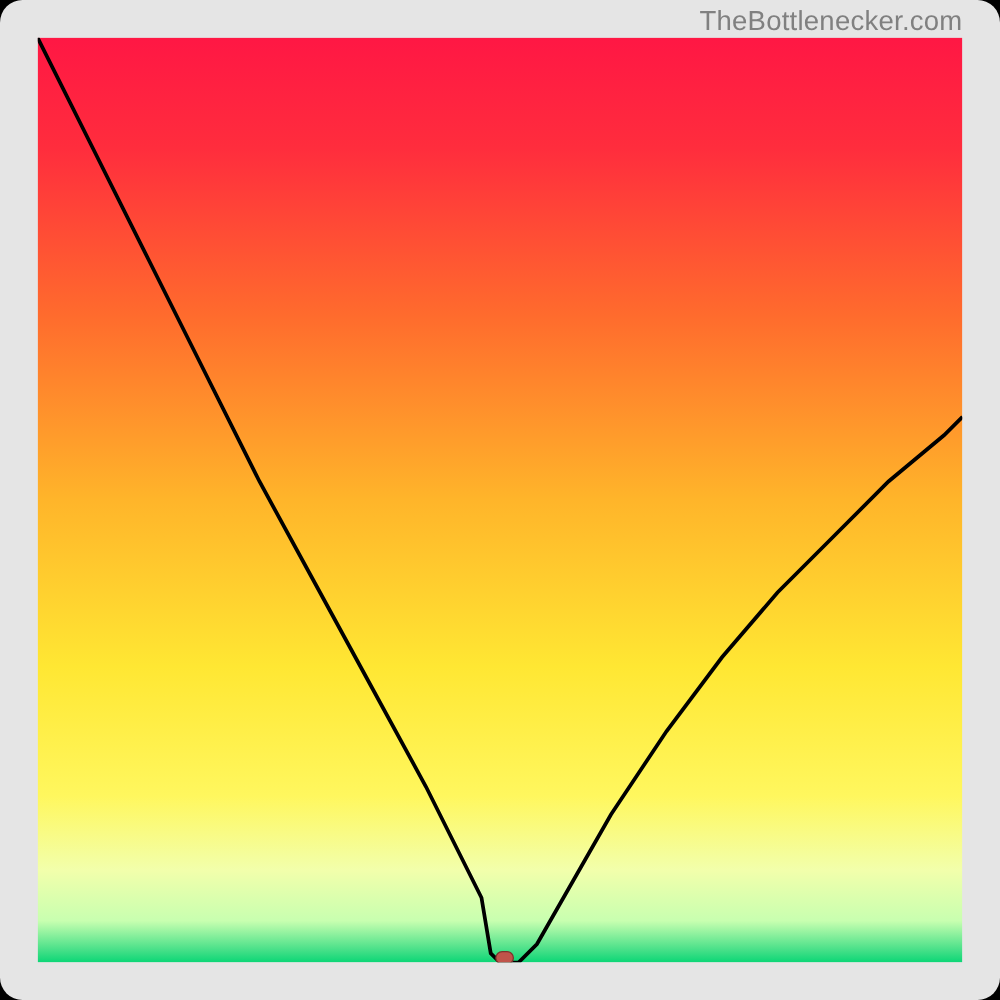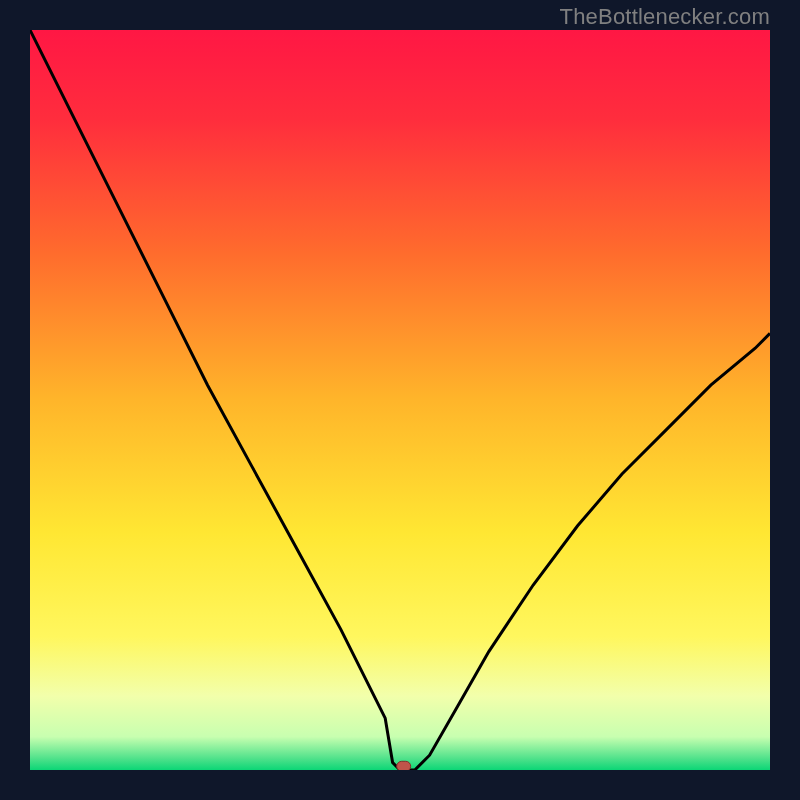--- a/index.html
+++ b/index.html
@@ -10,21 +10,22 @@
     background: #000;
     overflow: hidden;
     font-family: Arial, Helvetica, sans-serif;
   }
   .frame {
     position: absolute;
     top: 0;
     left: 0;
     width: 800px;
     height: 800px;
-    background: #0f172a;
+    background: #e5e5e5;
+    border-radius: 18px;
   }
   .plot {
     position: absolute;
     top: 30px;
     left: 30px;
     width: 740px;
     height: 740px;
     overflow: hidden;
   }
   .watermark {

